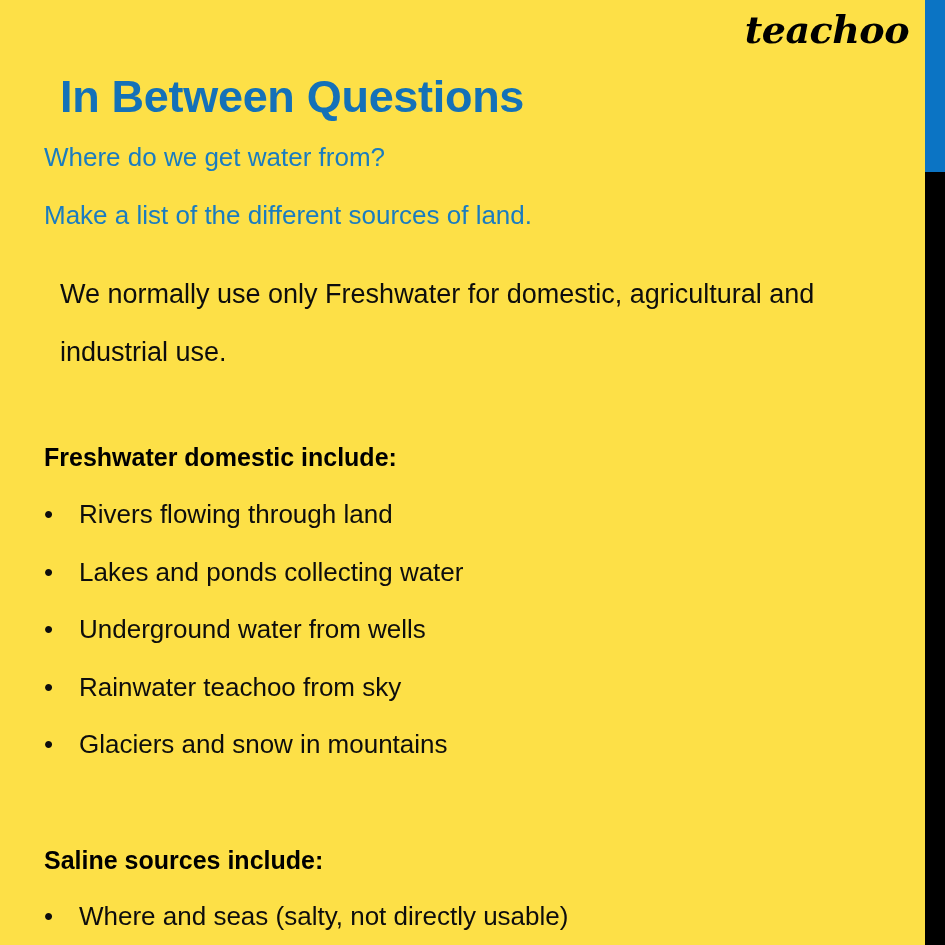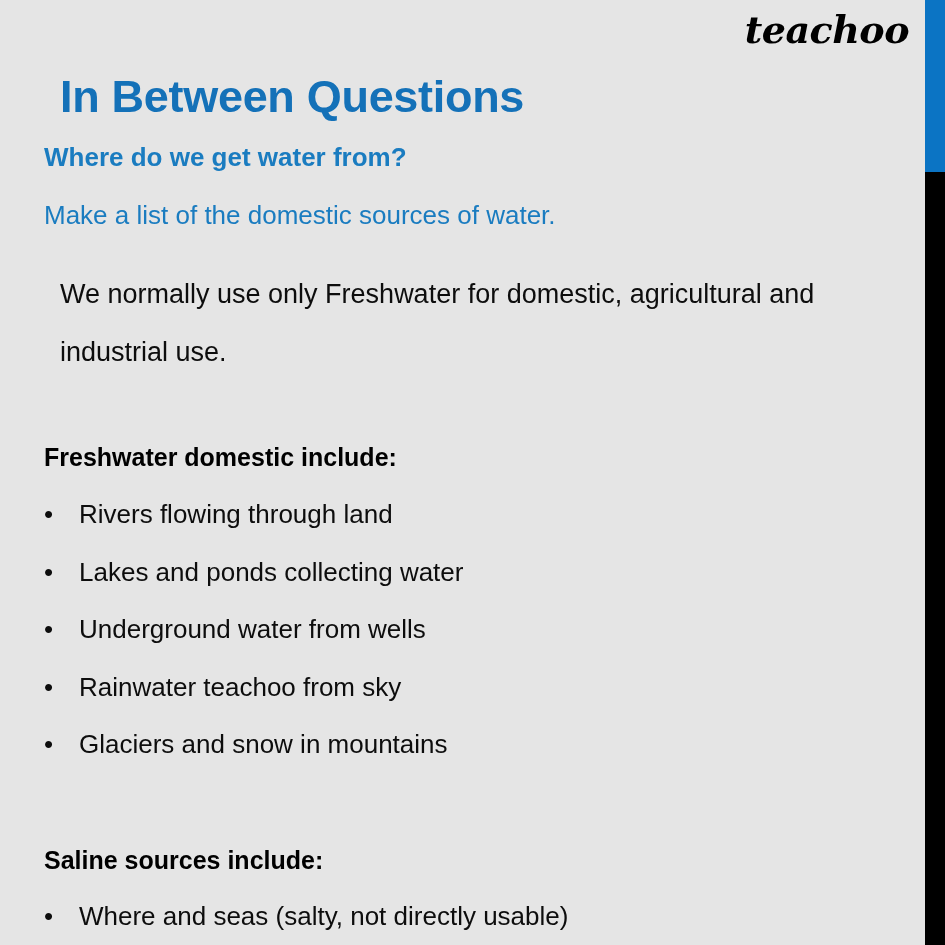--- a/index.html
+++ b/index.html
@@ -10,21 +10,21 @@
     width: 945px;
     height: 945px;
     background: #ffffff;
     font-family: "Liberation Sans", sans-serif;
     overflow: hidden;
   }
   #slide {
     position: relative;
     width: 945px;
     height: 945px;
-    background: #e5e5e5;
+    background: #fde047;
     overflow: hidden;
   }
 
   
   #right-bar-blue {
     position: absolute;
     left: 925px;
     top: 0;
     width: 20px;
     height: 172px;
@@ -77,21 +77,21 @@
   }
 
   .prompt-line {
     position: absolute;
     left: 0;
     font-size: 26px;
     color: #1a7cc0;
     white-space: nowrap;
     line-height: 1.2;
   }
-  #prompt-line-1 { top: 142px; font-weight: bold; }
+  #prompt-line-1 { top: 142px; }
   #prompt-line-2 { top: 200px; }
 
   #intro-paragraph {
     position: absolute;
     left: 16px;
     top: 265px;
     width: 830px;
     font-size: 27px;
     color: #0d0d0d;
     line-height: 2.15;
@@ -148,21 +148,21 @@
   <div id="right-bar-black"></div>
 
   <div id="brand-logo">teachoo</div>
 
   <div id="content">
 
     <h1 id="page-title">In Between Questions</h1>
 
     <div id="prompt-line-1" class="prompt-line">Where do we get water from?</div>
 
-    <div id="prompt-line-2" class="prompt-line">Make a list of the domestic sources of water.</div>
+    <div id="prompt-line-2" class="prompt-line">Make a list of the different sources of land.</div>
 
     <div id="intro-paragraph">We normally use only Freshwater for domestic, agricultural and industrial use.</div>
 
     <div id="heading-freshwater" class="section-heading">Freshwater domestic include:</div>
 
     <ul id="list-freshwater" class="bullet-list">
       <li class="bullet-item">
         <span class="bullet-marker">•</span>
         <span class="bullet-text">Rivers flowing through land</span>
       </li>

